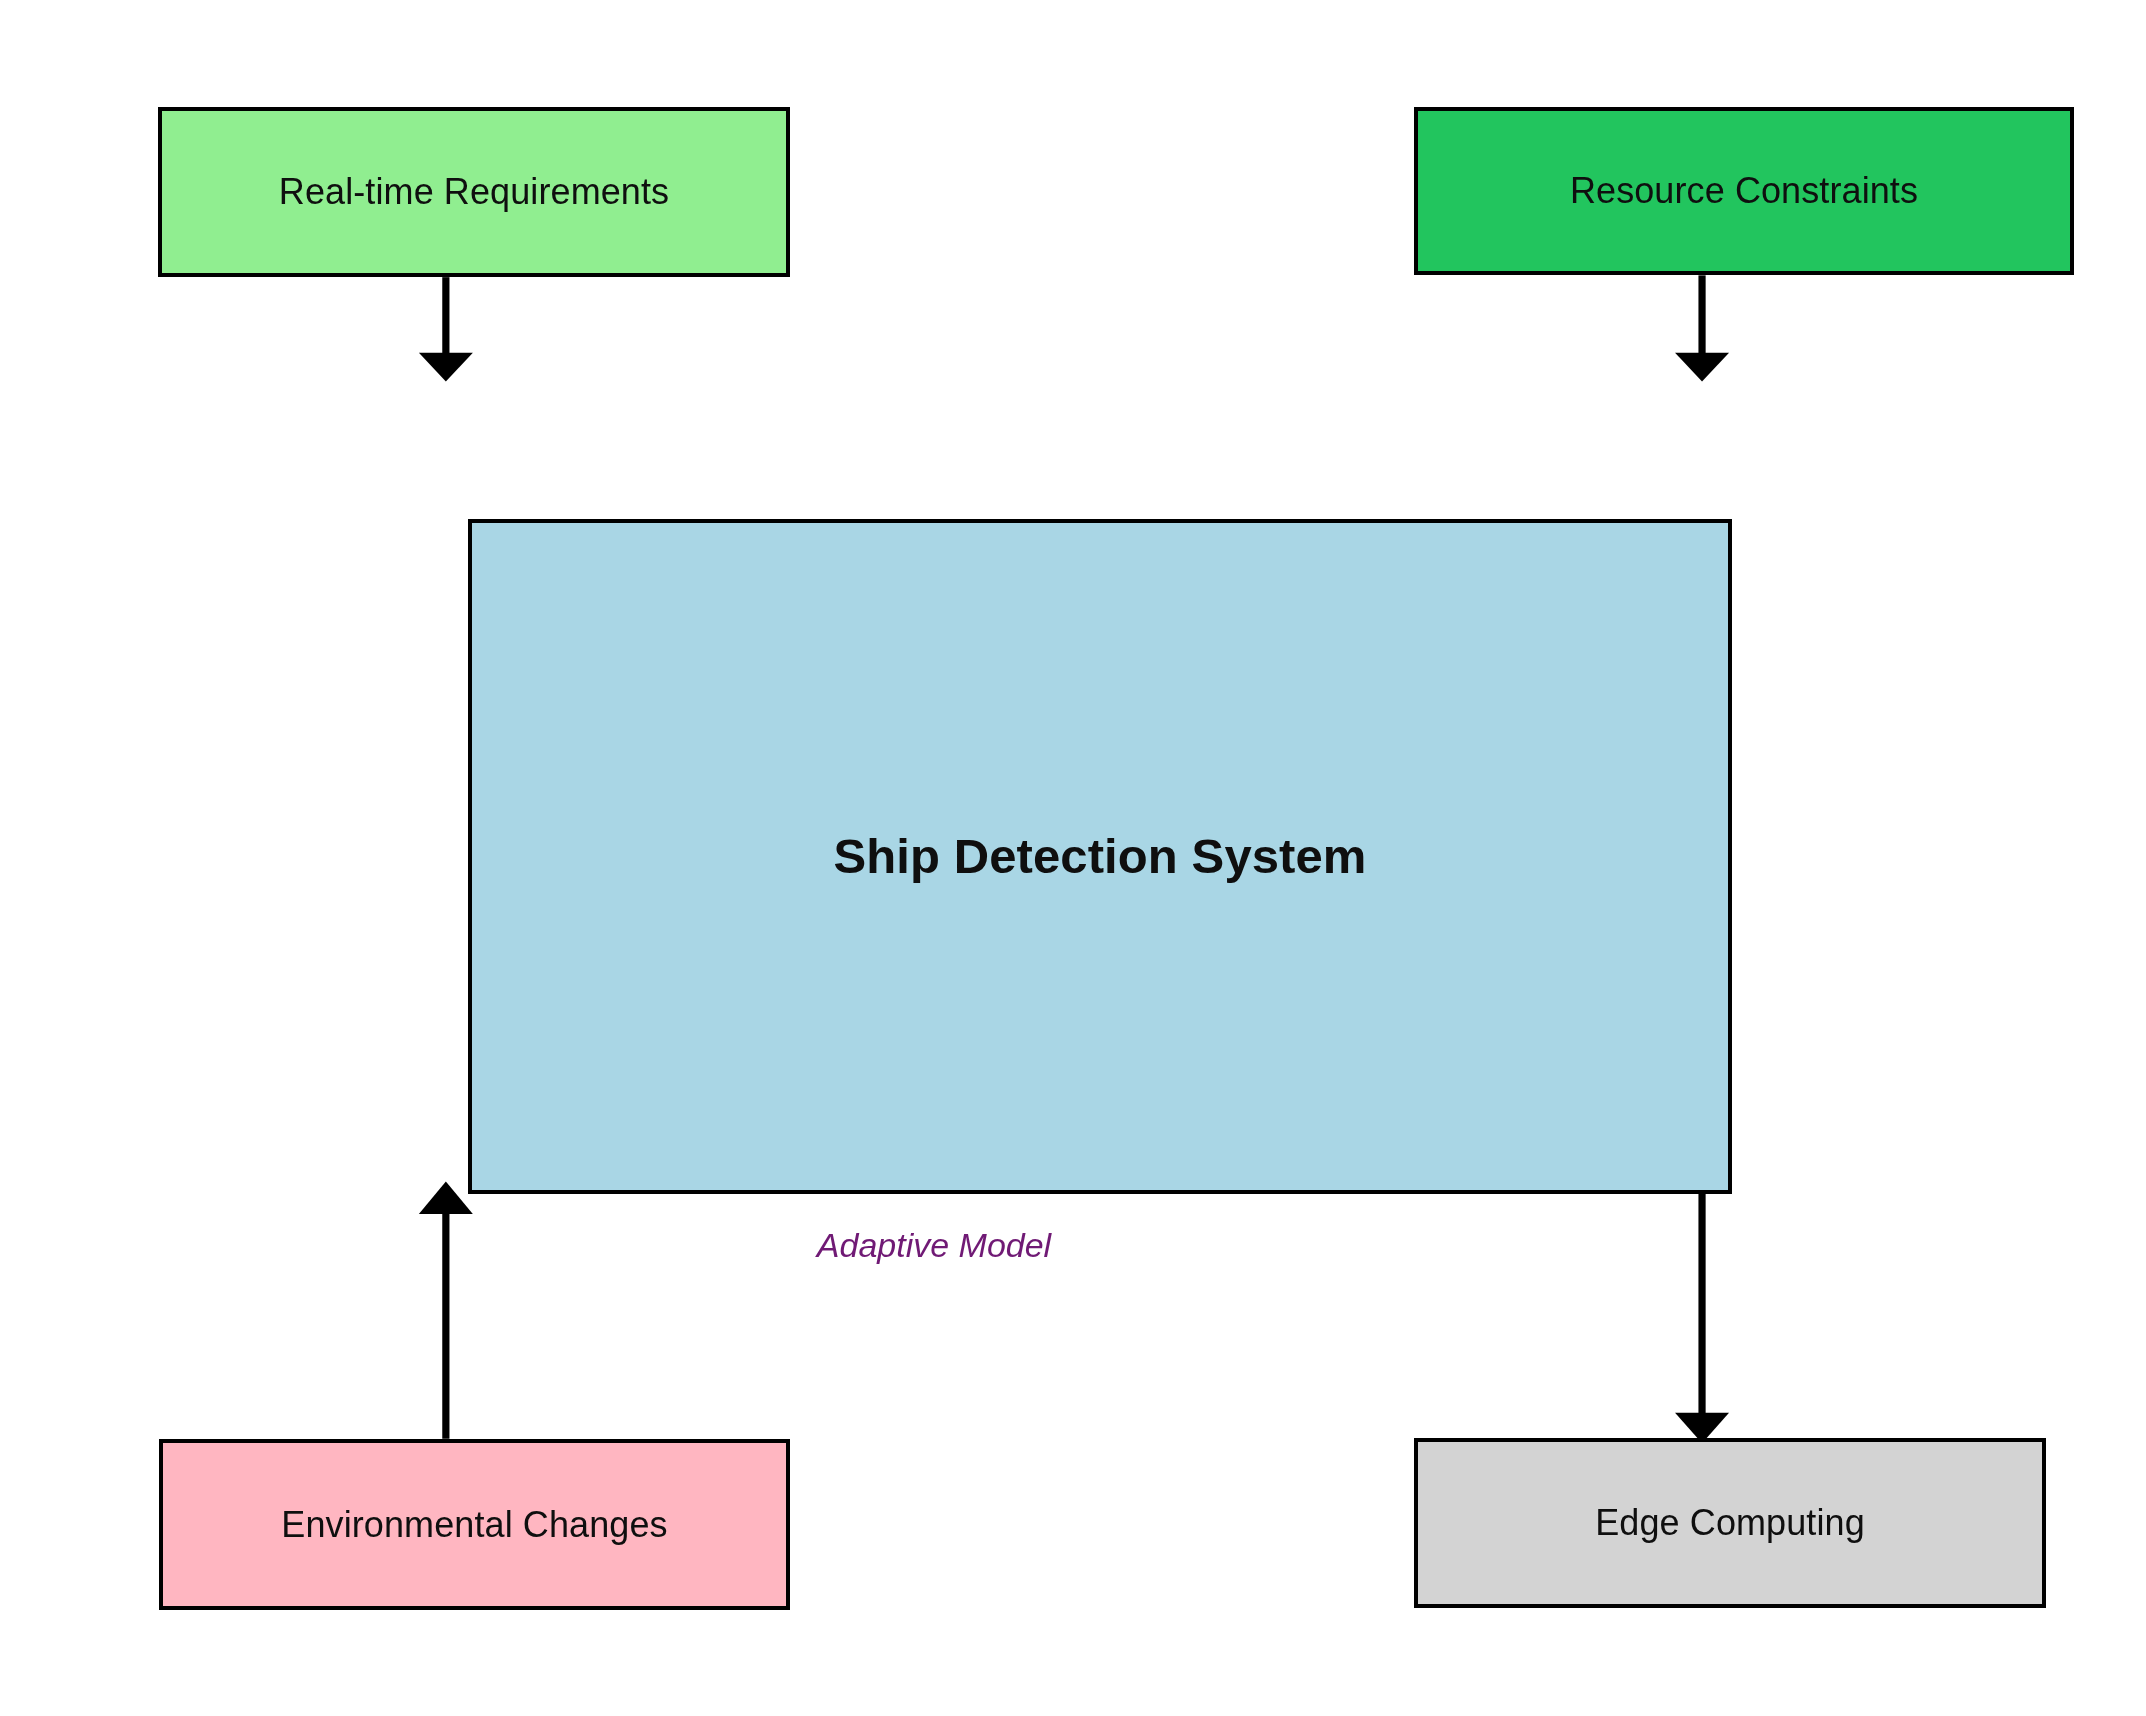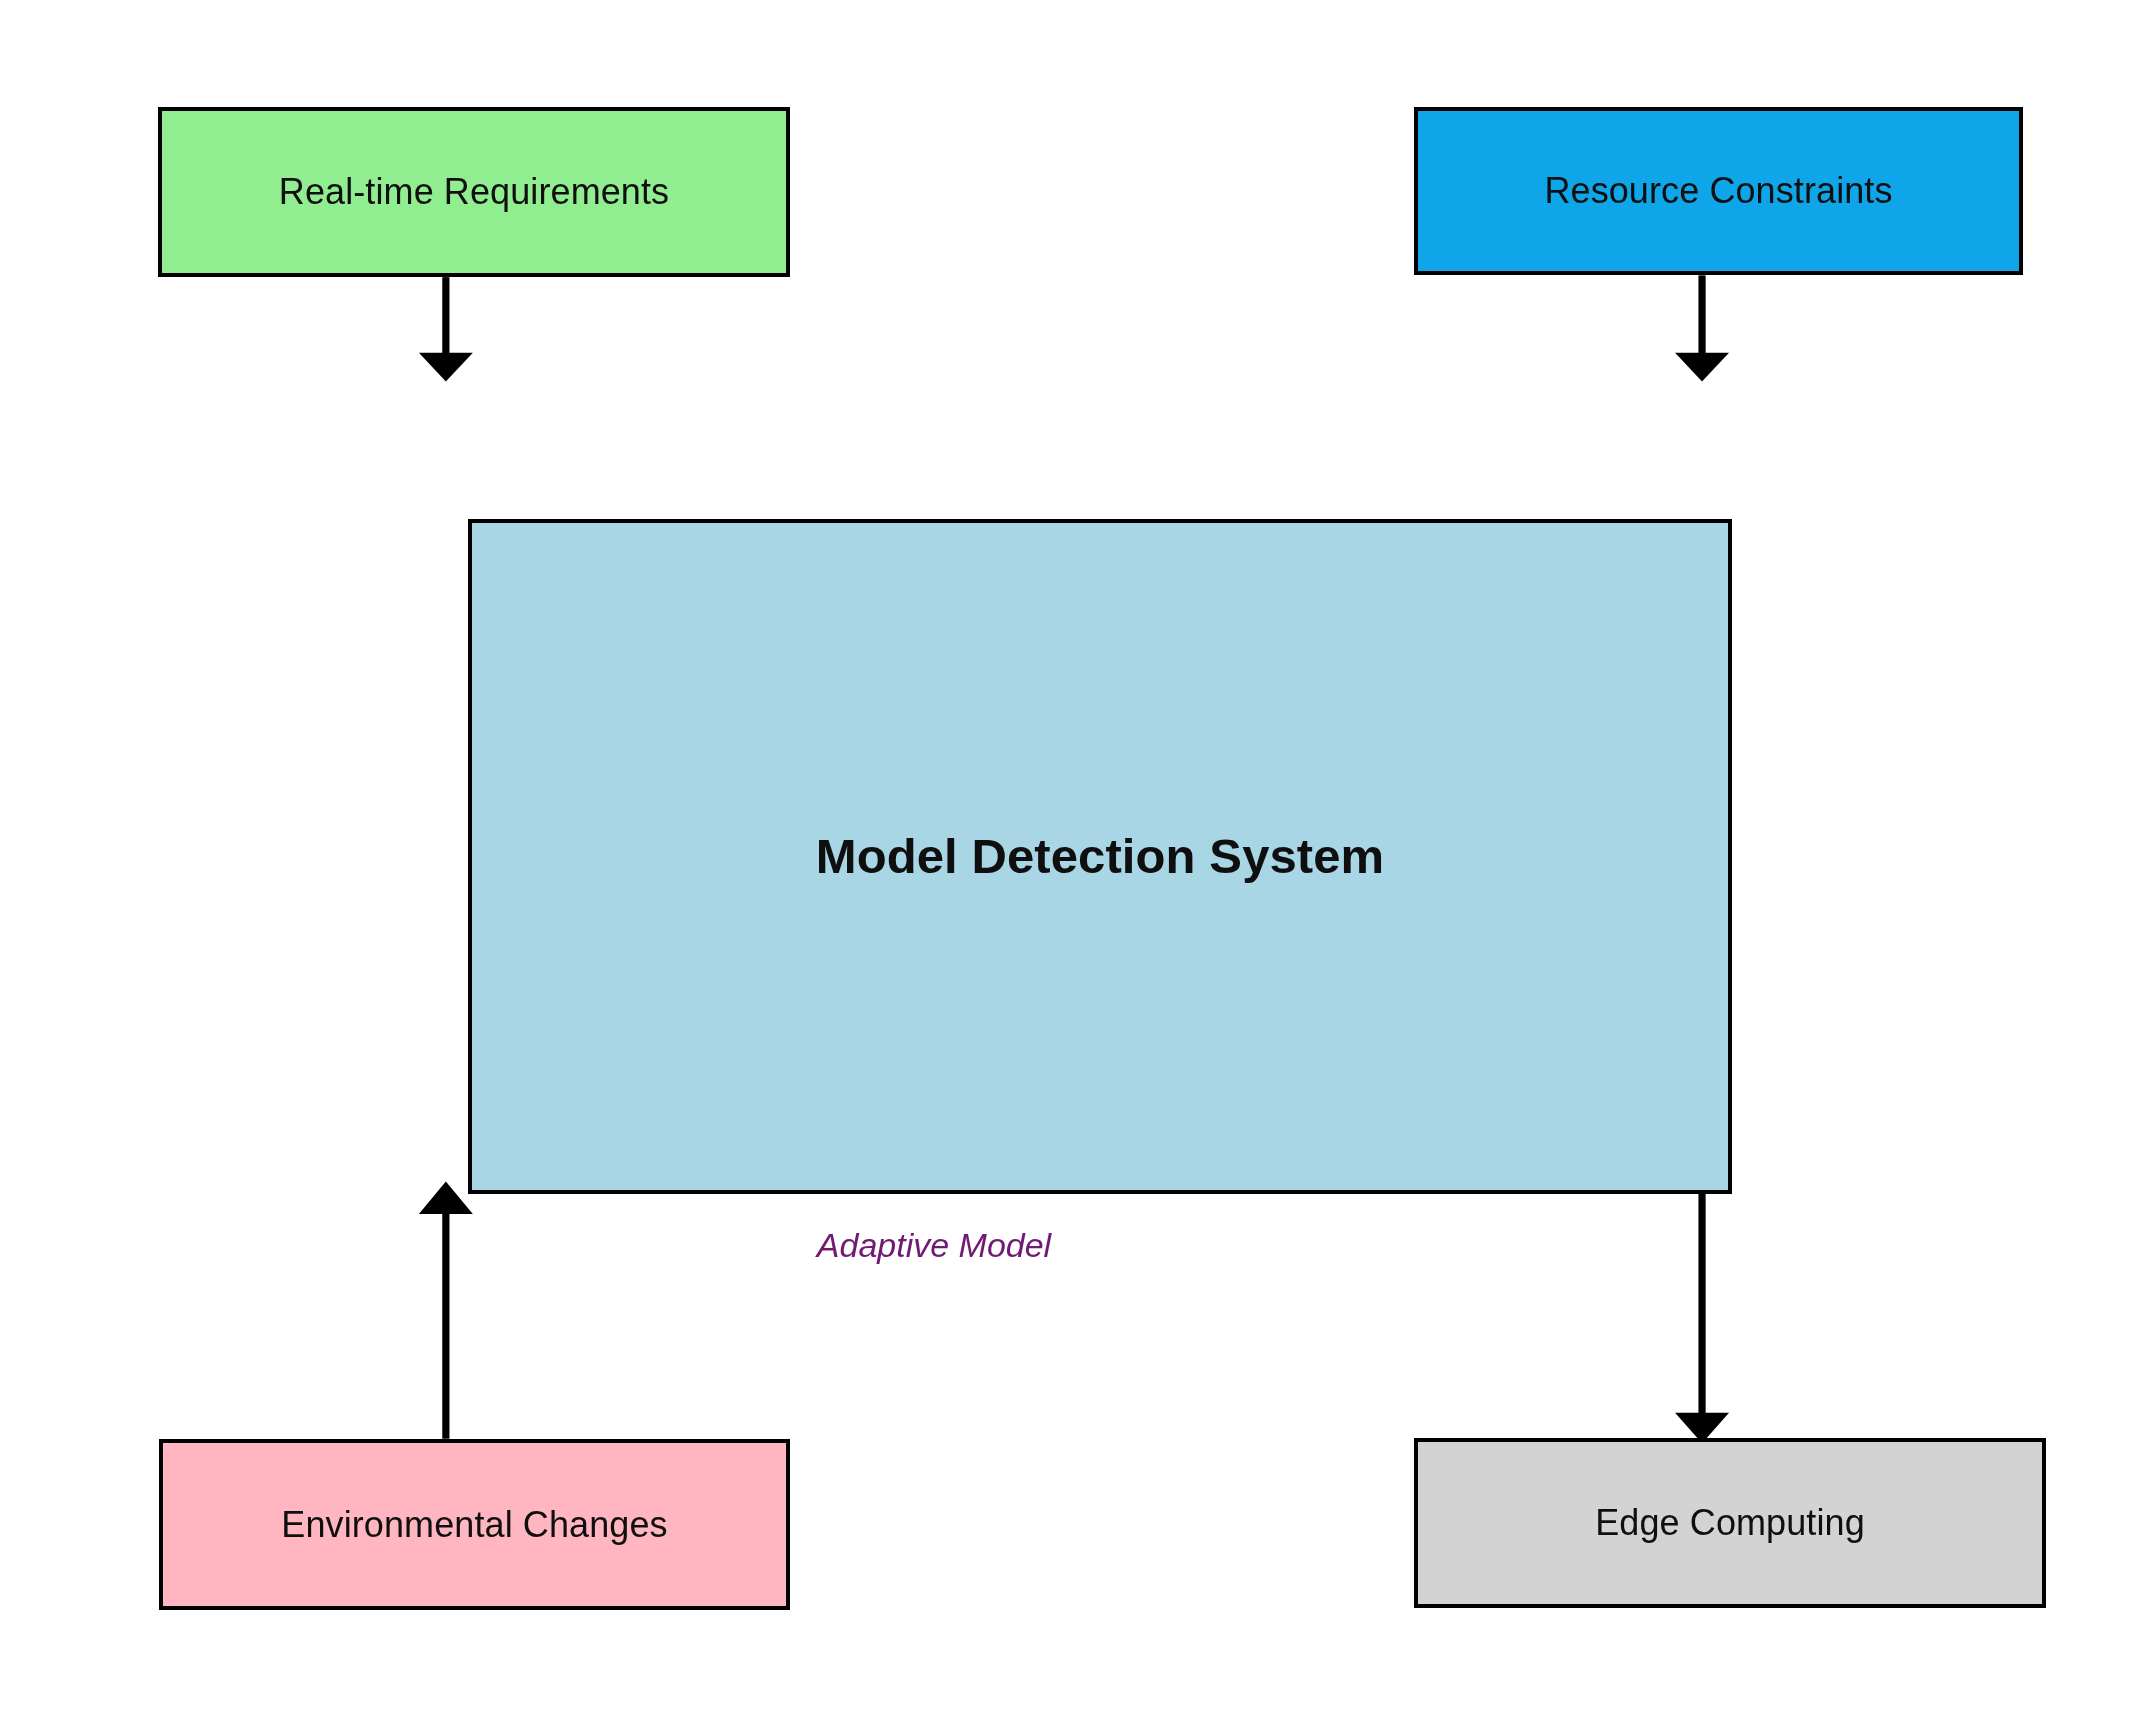--- a/index.html
+++ b/index.html
@@ -46,23 +46,23 @@
   #node-real-time-requirements {
     left: 130px;
     top: 107px;
     width: 632px;
     height: 170px;
     background: #90ee90;
   }
   #node-resource-constraints {
     left: 1386px;
     top: 107px;
-    width: 609px;
+    width: 660px;
     height: 168px;
-    background: #0ea5e9;
+    background: #22c55e;
   }
   #node-ship-detection-system {
     left: 440px;
     top: 519px;
     width: 1264px;
     height: 675px;
     background: #a9d6e5;
   }
   #node-ship-detection-system .node-label {
     font-size: 49px;
@@ -128,21 +128,21 @@
 
   <div class="node" id="node-real-time-requirements">
     <span class="node-label">Real-time Requirements</span>
   </div>
 
   <div class="node" id="node-resource-constraints">
     <span class="node-label">Resource Constraints</span>
   </div>
 
   <div class="node" id="node-ship-detection-system">
-    <span class="node-label">Model Detection System</span>
+    <span class="node-label">Ship Detection System</span>
   </div>
 
   <div class="node" id="node-environmental-changes">
     <span class="node-label">Environmental Changes</span>
   </div>
 
   <div class="node" id="node-edge-computing">
     <span class="node-label">Edge Computing</span>
   </div>
 

